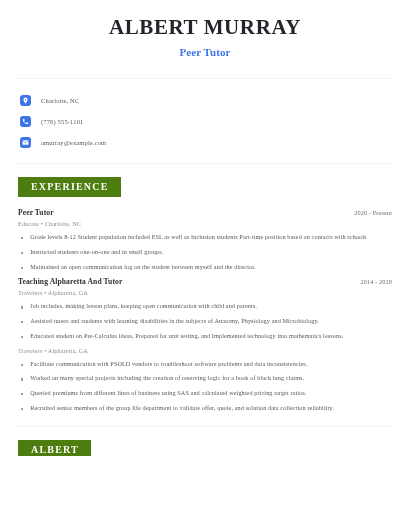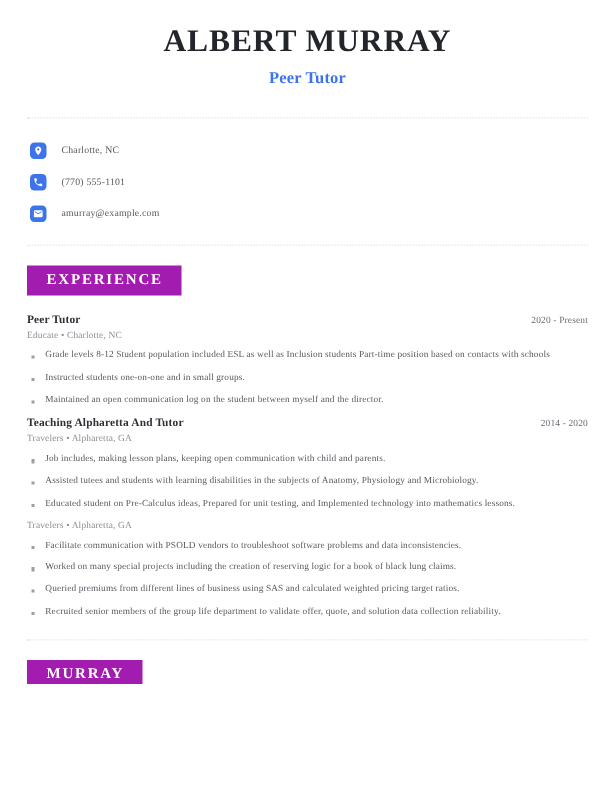--- a/index.html
+++ b/index.html
@@ -49,21 +49,21 @@
     flex:0 0 auto;
     margin-right:10px;
   }
   .ci svg { display:block; }
   .contact-text { font-size:6.5px; color:#55585e; letter-spacing:0.15px; }
 
   
   .section { margin-top:12px; }
   .badge {
     display:inline-block;
-    background:#a21caf;
+    background:#4d7c0f;
     color:#ffffff;
     font-size:10px;
     font-weight:bold;
     letter-spacing:1.2px;
     padding:5px 12px 5px 13px;
     line-height:1;
   }
 
   
   .jobs { margin-top:11px; }
@@ -207,21 +207,21 @@
           </div>
         </div>
       </div>
 
     </div>
   </div>
 
   <div class="divider d3"></div>
 
   <div class="section">
-    <span class="badge">MURRAY</span>
+    <span class="badge">ALBERT</span>
     <div class="skills-wrap">
       <span class="pill">General Chemistry Courses</span>
       <span class="pill">Data Collection</span>
       <span class="pill">Chemistry</span>
       <span class="pill">Test Preparation</span>
       <span class="pill">Competitive Analysis</span>
       <span class="pill">Academic Support</span>
       <span class="pill">Product Development</span>
       <span class="pill">Exam Preparation</span>
       <span class="pill">Effective Study</span>

